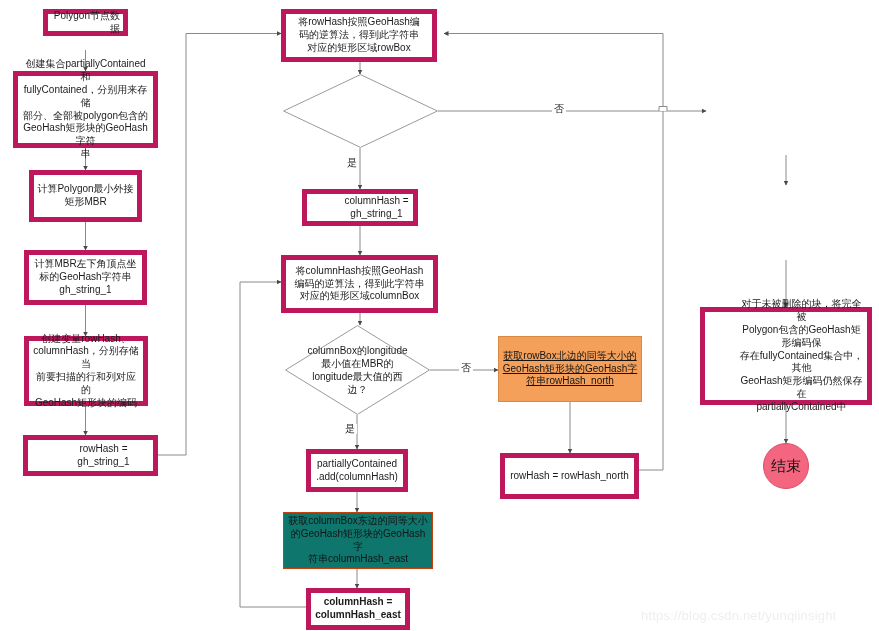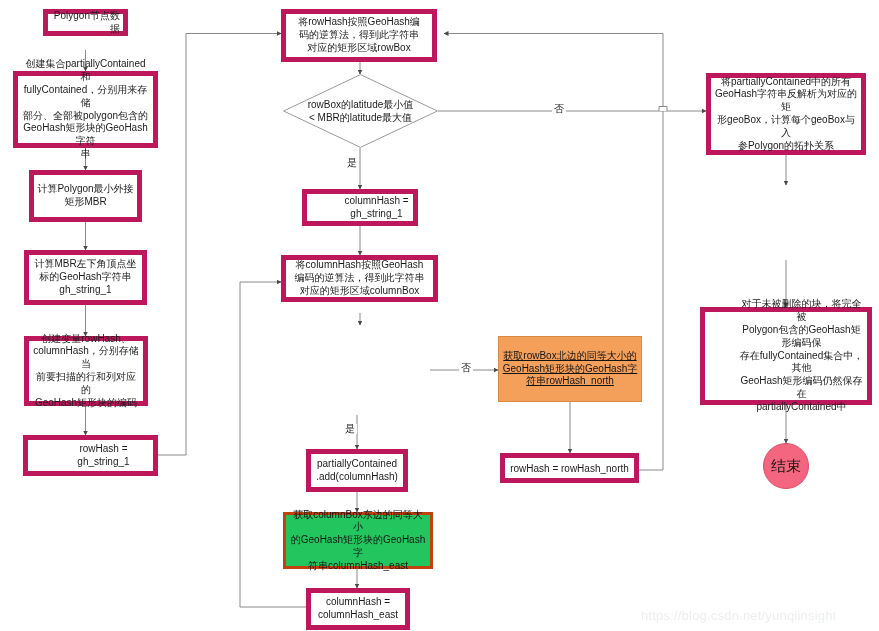--- a/index.html
+++ b/index.html
@@ -36,22 +36,22 @@
     border:5px solid #be185d;
     background:#ffffff;
     font-size:10px;
   }
   .proc.hl-orange{
     background:#f5a05a;
     border:1px solid #d88a45;
     color:#141414;
   }
   .proc.hl-teal{
-    background:#22c55e;
-    border:3px solid #c2410c;
+    background:#0f766e;
+    border:1px solid #c2410c;
     color:#141414;
   }
   .terminator{
     border-radius:50%;
     background:#f4667f;
     border:1px solid #dc4f68;
     font-size:15px;
     color:#141414;
   }
   .diamond-wrap{
@@ -185,75 +185,76 @@
   <div class="node proc" style="left:281px;top:9px;width:156px;height:53px;">
     <span>将rowHash按照GeoHash编
 码的逆算法，得到此字符串
 对应的矩形区域rowBox</span>
   </div>
 
   <div class="diamond-wrap" style="left:283px;top:74px;width:155px;height:74px;">
     <svg class="dshape" viewBox="0 0 155 74" preserveAspectRatio="none">
       <polygon points="77.5,0.6 154.4,37 77.5,73.4 0.6,37" fill="#ffffff" stroke="#9a9a9a" stroke-width="1"></polygon>
     </svg>
-    <div class="dlabel">rowBox的latitude最小值
-&lt; MBR的latitude最大值</div>
   </div>
 
   <div class="edge-label" style="left:345px;top:158px;">是</div>
 
   <div class="edge-label" style="left:552px;top:104px;">否</div>
 
   <div class="node proc" style="left:302px;top:189px;width:116px;height:37px;padding-left:36px;">
     <span>columnHash = gh_string_1</span>
   </div>
 
-  <div class="node proc" style="left:281px;top:255px;width:157px;height:47px;">
+  <div class="node proc" style="left:281px;top:255px;width:157px;height:58px;">
     <span>将columnHash按照GeoHash
 编码的逆算法，得到此字符串
 对应的矩形区域columnBox</span>
   </div>
 
+  <div class="diamond-wrap" style="left:285px;top:325px;width:145px;height:90px;">
+    <svg class="dshape" viewBox="0 0 145 90" preserveAspectRatio="none">
+      <polygon points="72.5,0.6 144.4,45 72.5,89.4 0.6,45" fill="#ffffff" stroke="#9a9a9a" stroke-width="1"></polygon>
+    </svg>
+    <div class="dlabel">columnBox的longitude
+最小值在MBR的
+longitude最大值的西
+边？</div>
+  </div>
 
   <div class="edge-label" style="left:343px;top:424px;">是</div>
 
   <div class="edge-label" style="left:459px;top:363px;">否</div>
 
   <div class="node proc" style="left:306px;top:449px;width:102px;height:43px;">
     <span>partiallyContained
 .add(columnHash)</span>
   </div>
 
   <div class="node proc hl-teal" style="left:283px;top:512px;width:150px;height:57px;">
     <span>获取columnBox东边的同等大小
 的GeoHash矩形块的GeoHash字
 符串columnHash_east</span>
   </div>
 
-  <div class="node proc" style="left:306px;top:588px;width:104px;height:42px;">
+  <div class="node proc" style="left:306px;top:588px;width:104px;height:42px;font-weight:bold;">
     <span>columnHash =
 columnHash_east</span>
   </div>
 
   <div class="node proc hl-orange" style="left:498px;top:336px;width:144px;height:66px;text-decoration:underline;">
     <span>获取rowBox北边的同等大小的
 GeoHash矩形块的GeoHash字
 符串rowHash_north</span>
   </div>
 
-  <div class="node proc" style="left:500px;top:453px;width:139px;height:30px;align-items:flex-end;">
+  <div class="node proc" style="left:500px;top:453px;width:139px;height:46px;">
     <span>rowHash = rowHash_north</span>
   </div>
 
-  <div class="node proc" style="left:706px;top:73px;width:160px;height:82px;">
-    <span>将partiallyContained中的所有
-GeoHash字符串反解析为对应的矩
-形geoBox，计算每个geoBox与入
-参Polygon的拓扑关系</span>
-  </div>
 
 
   <div class="node proc" style="left:700px;top:307px;width:172px;height:98px;padding-left:34px;">
     <span>对于未被删除的块，将完全被
 Polygon包含的GeoHash矩形编码保
 存在fullyContained集合中，其他
 GeoHash矩形编码仍然保存在
 partiallyContained中</span>
   </div>
 

